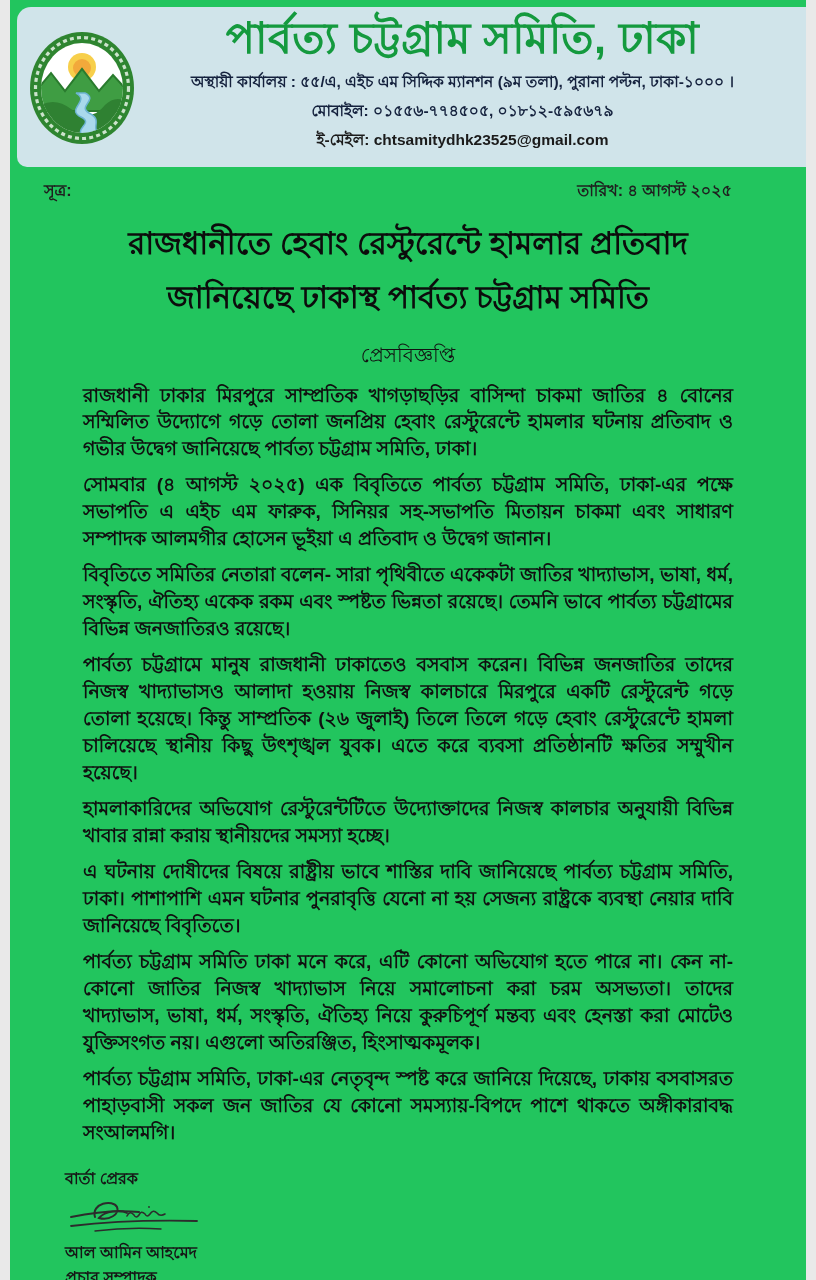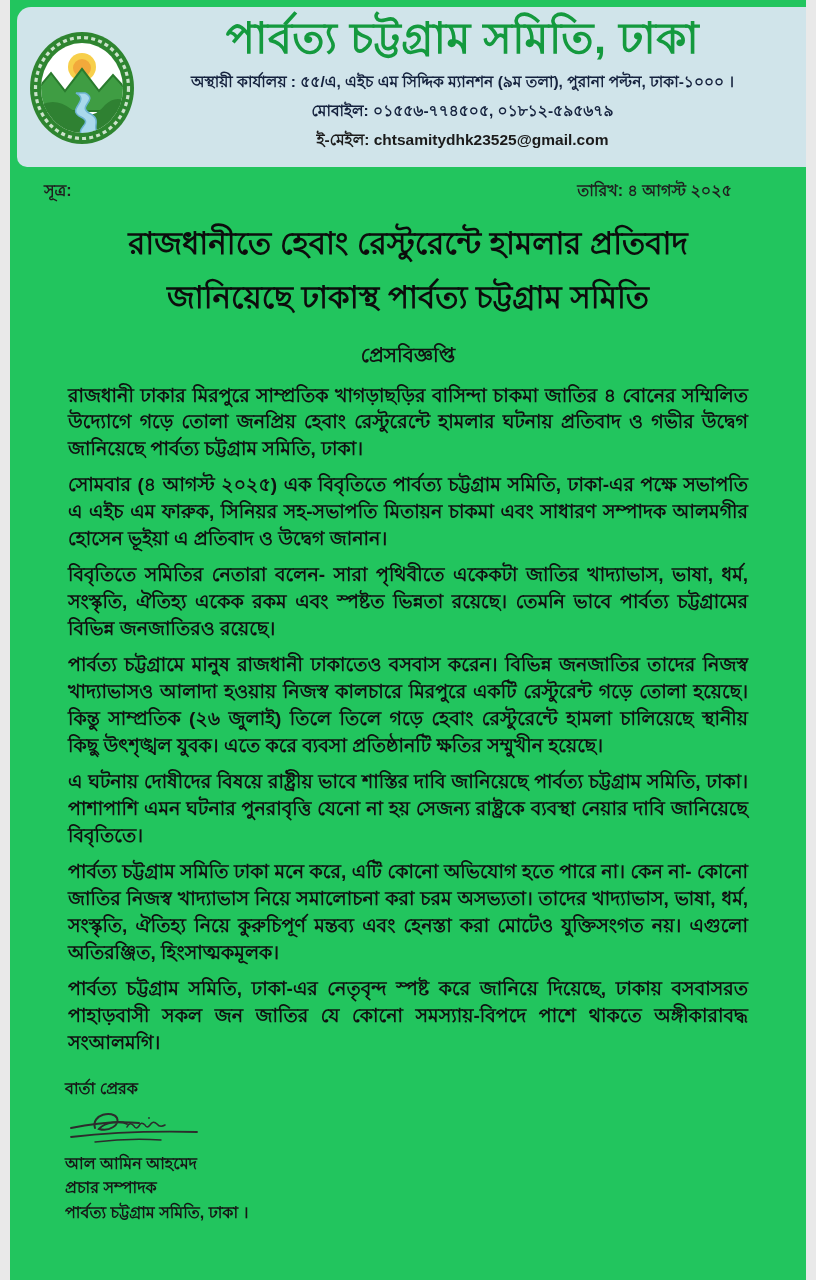--- a/index.html
+++ b/index.html
@@ -78,26 +78,26 @@
     text-align:center;
     font-size:31px;
     font-weight:700;
     line-height:1.75;
     color:#0c0c0c;
   }
   .press-label{
     margin:14px 0 10px;
     text-align:center;
     font-size:20px;
-    font-weight:700;
+    font-weight:400;
     color:#121212;
   }
   
   .doc-body{
-    margin:0 58px;
+    margin:0 73px;
     font-size:19px;
     font-weight:600;
     line-height:1.42;
     text-align:justify;
     color:#101010;
   }
   .doc-body p{margin:0 0 9px;}
   
   .sender{
     margin:20px 0 0 55px;
@@ -165,20 +165,21 @@
     <span>জানিয়েছে ঢাকাস্থ পার্বত্য চট্টগ্রাম সমিতি</span>
   </h2>
 
   <div class="press-label">প্রেসবিজ্ঞপ্তি</div>
 
   <main class="doc-body">
     <p>রাজধানী ঢাকার মিরপুরে সাম্প্রতিক খাগড়াছড়ির বাসিন্দা চাকমা জাতির ৪ বোনের সম্মিলিত উদ্যোগে গড়ে তোলা জনপ্রিয় হেবাং রেস্টুরেন্টে হামলার ঘটনায় প্রতিবাদ ও গভীর উদ্বেগ জানিয়েছে পার্বত্য চট্টগ্রাম সমিতি, ঢাকা।</p>
     <p>সোমবার (৪ আগস্ট ২০২৫) এক বিবৃতিতে পার্বত্য চট্টগ্রাম সমিতি, ঢাকা-এর পক্ষে সভাপতি এ এইচ এম ফারুক, সিনিয়র সহ-সভাপতি মিতায়ন চাকমা এবং সাধারণ সম্পাদক আলমগীর হোসেন ভূইয়া এ প্রতিবাদ ও উদ্বেগ জানান।</p>
     <p>বিবৃতিতে সমিতির নেতারা বলেন- সারা পৃথিবীতে একেকটা জাতির খাদ্যাভাস, ভাষা, ধর্ম, সংস্কৃতি, ঐতিহ্য একেক রকম এবং স্পষ্টত ভিন্নতা রয়েছে। তেমনি ভাবে পার্বত্য চট্টগ্রামের বিভিন্ন জনজাতিরও রয়েছে।</p>
     <p>পার্বত্য চট্টগ্রামে মানুষ রাজধানী ঢাকাতেও বসবাস করেন। বিভিন্ন জনজাতির তাদের নিজস্ব খাদ্যাভাসও আলাদা হওয়ায় নিজস্ব কালচারে মিরপুরে একটি রেস্টুরেন্ট গড়ে তোলা হয়েছে। কিন্তু সাম্প্রতিক (২৬ জুলাই) তিলে তিলে গড়ে হেবাং রেস্টুরেন্টে হামলা চালিয়েছে স্থানীয় কিছু উৎশৃঙ্খল যুবক। এতে করে ব্যবসা প্রতিষ্ঠানটি ক্ষতির সম্মুখীন হয়েছে।</p>
+    <p>হামলাকারিদের অভিযোগ রেস্টুরেন্টটিতে উদ্যোক্তাদের নিজস্ব কালচার অনুযায়ী বিভিন্ন খাবার রান্না করায় স্থানীয়দের সমস্যা হচ্ছে।</p>
     <p>এ ঘটনায় দোষীদের বিষয়ে রাষ্ট্রীয় ভাবে শাস্তির দাবি জানিয়েছে পার্বত্য চট্টগ্রাম সমিতি, ঢাকা। পাশাপাশি এমন ঘটনার পুনরাবৃত্তি যেনো না হয় সেজন্য রাষ্ট্রকে ব্যবস্থা নেয়ার দাবি জানিয়েছে বিবৃতিতে।</p>
     <p>পার্বত্য চট্টগ্রাম সমিতি ঢাকা মনে করে, এটি কোনো অভিযোগ হতে পারে না। কেন না- কোনো জাতির নিজস্ব খাদ্যাভাস নিয়ে সমালোচনা করা চরম অসভ্যতা। তাদের খাদ্যাভাস, ভাষা, ধর্ম, সংস্কৃতি, ঐতিহ্য নিয়ে কুরুচিপূর্ণ মন্তব্য এবং হেনস্তা করা মোটেও যুক্তিসংগত নয়। এগুলো অতিরঞ্জিত, হিংসাত্মকমূলক।</p>
     <p>পার্বত্য চট্টগ্রাম সমিতি, ঢাকা-এর নেতৃবৃন্দ স্পষ্ট করে জানিয়ে দিয়েছে, ঢাকায় বসবাসরত পাহাড়বাসী সকল জন জাতির যে কোনো সমস্যায়-বিপদে পাশে থাকতে অঙ্গীকারাবদ্ধ সংআলমগি।</p>
   </main>
 
   <footer class="sender">
     <p class="sender-label">বার্তা প্রেরক</p>
     <div class="signature">
       <svg viewBox="0 0 160 44" xmlns="http://www.w3.org/2000/svg" aria-hidden="true">
         <g fill="none" stroke="#2c2c2c" stroke-width="2" stroke-linecap="round">

